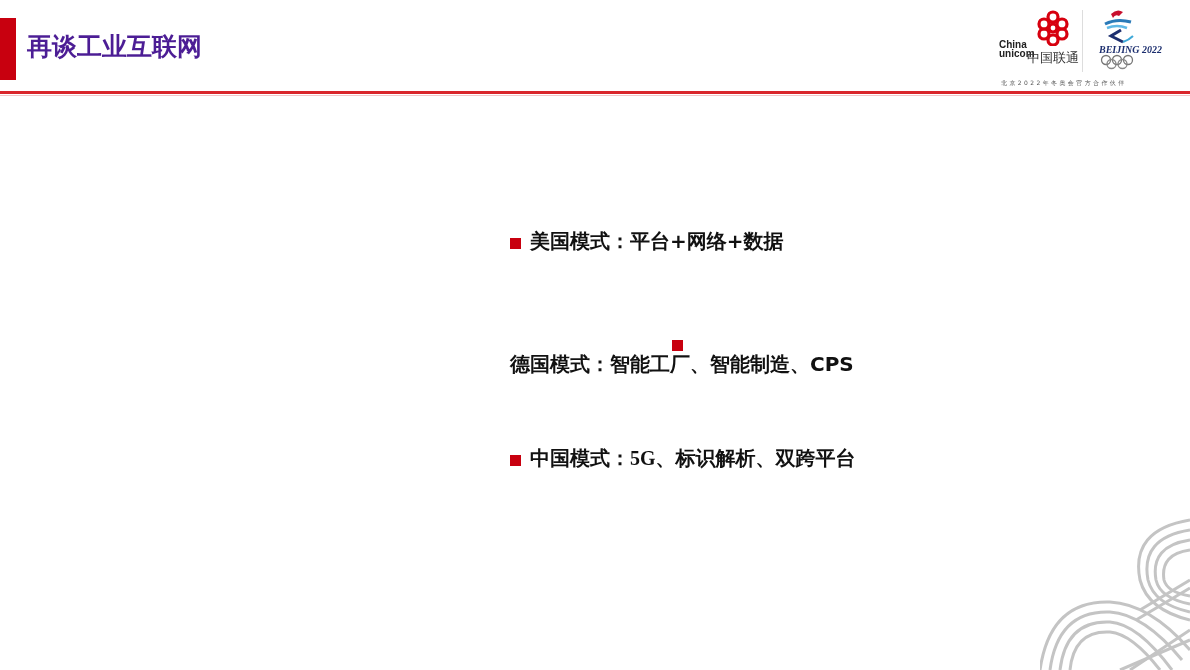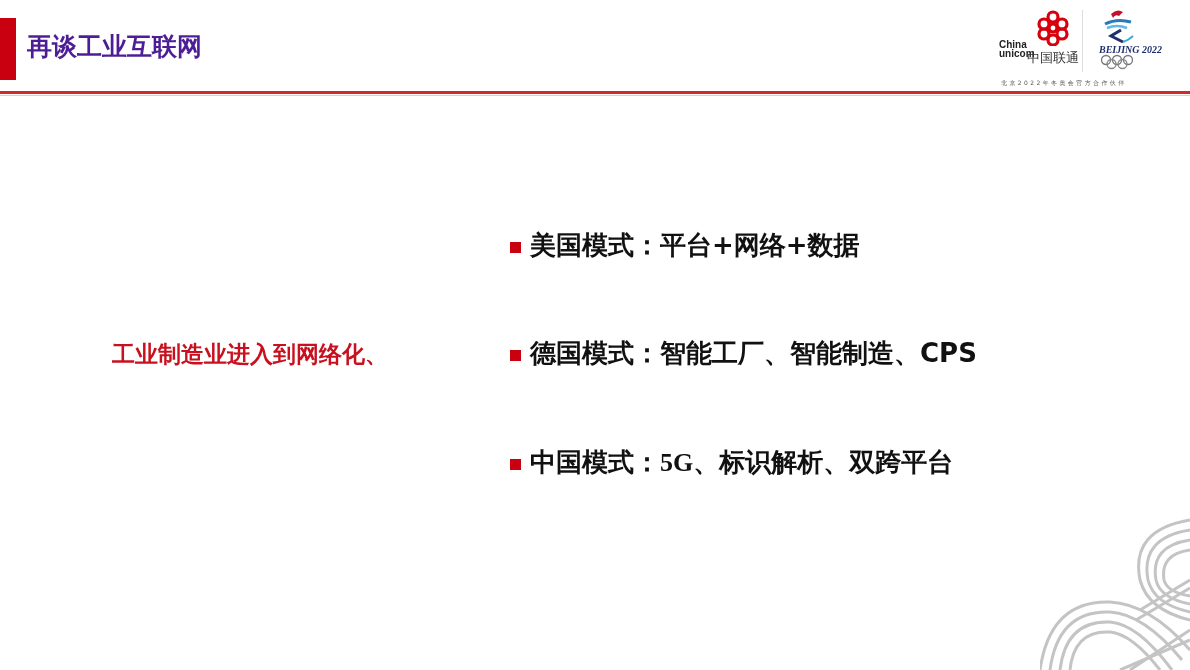--- a/index.html
+++ b/index.html
@@ -26,21 +26,21 @@
   .olympic-rings { position: absolute; left: 105px; top: 50px; width: 34px; height: 16px; }
   .partner-caption { position: absolute; left: 6px; top: 75px; font-size: 6px; color: #555; letter-spacing: 2.4px; white-space: nowrap; }
 
   .left-statement {
     position: absolute; left: 60px; top: 318px; width: 380px; text-align: center;
     color: #c8101f; font-size: 23px; font-weight: bold; line-height: 73px;
   }
   .bullet-list { position: absolute; left: 510px; top: 228px; }
   .bullet-item { position: absolute; left: 0; white-space: nowrap; display: flex; align-items: center; }
   .bullet-square { width: 11px; height: 11px; background: #c8000f; margin-right: 9px; margin-top: 4px; }
-  .bullet-text { font-size: 26px; font-weight: bold; color: #111; }
+  .bullet-text { font-size: 20px; font-weight: bold; color: #111; }
 
   .deco-lines { position: absolute; right: 0; bottom: 0; width: 150px; height: 180px; }
 </style>
 </head>
 <body>
 
 <div class="header-bar"></div>
 <div class="header-title">再谈工业互联网</div>
 <div class="header-line"></div>
 <div class="header-line2"></div>
@@ -77,29 +77,28 @@
       <circle cx="17" cy="6" r="4.5" stroke="#777"></circle>
       <circle cx="28" cy="6" r="4.5" stroke="#777"></circle>
       <circle cx="11.5" cy="10" r="4.5" stroke="#888"></circle>
       <circle cx="22.5" cy="10" r="4.5" stroke="#888"></circle>
     </g>
   </svg>
   <div class="partner-caption">北京2022年冬奥会官方合作伙伴</div>
 </div>
 
 <div class="left-statement">
-  <div>工业制造业进入到网络化、</div>
 </div>
 
 <div class="bullet-list">
   <div class="bullet-item" style="top:0px;">
     <span class="bullet-square"></span>
     <span class="bullet-text">美国模式：平台+网络+数据</span>
   </div>
-  <div class="bullet-item" style="top:108px;">
+  <div class="bullet-item" style="top:108px;flex-direction:column;">
     <span class="bullet-square"></span>
     <span class="bullet-text">德国模式：智能工厂、智能制造、CPS</span>
   </div>
   <div class="bullet-item" style="top:217px;font-family:Liberation Serif, serif;">
     <span class="bullet-square"></span>
     <span class="bullet-text">中国模式：5G、标识解析、双跨平台</span>
   </div>
 </div>
 
 <svg class="deco-lines" viewBox="0 0 150 180">

